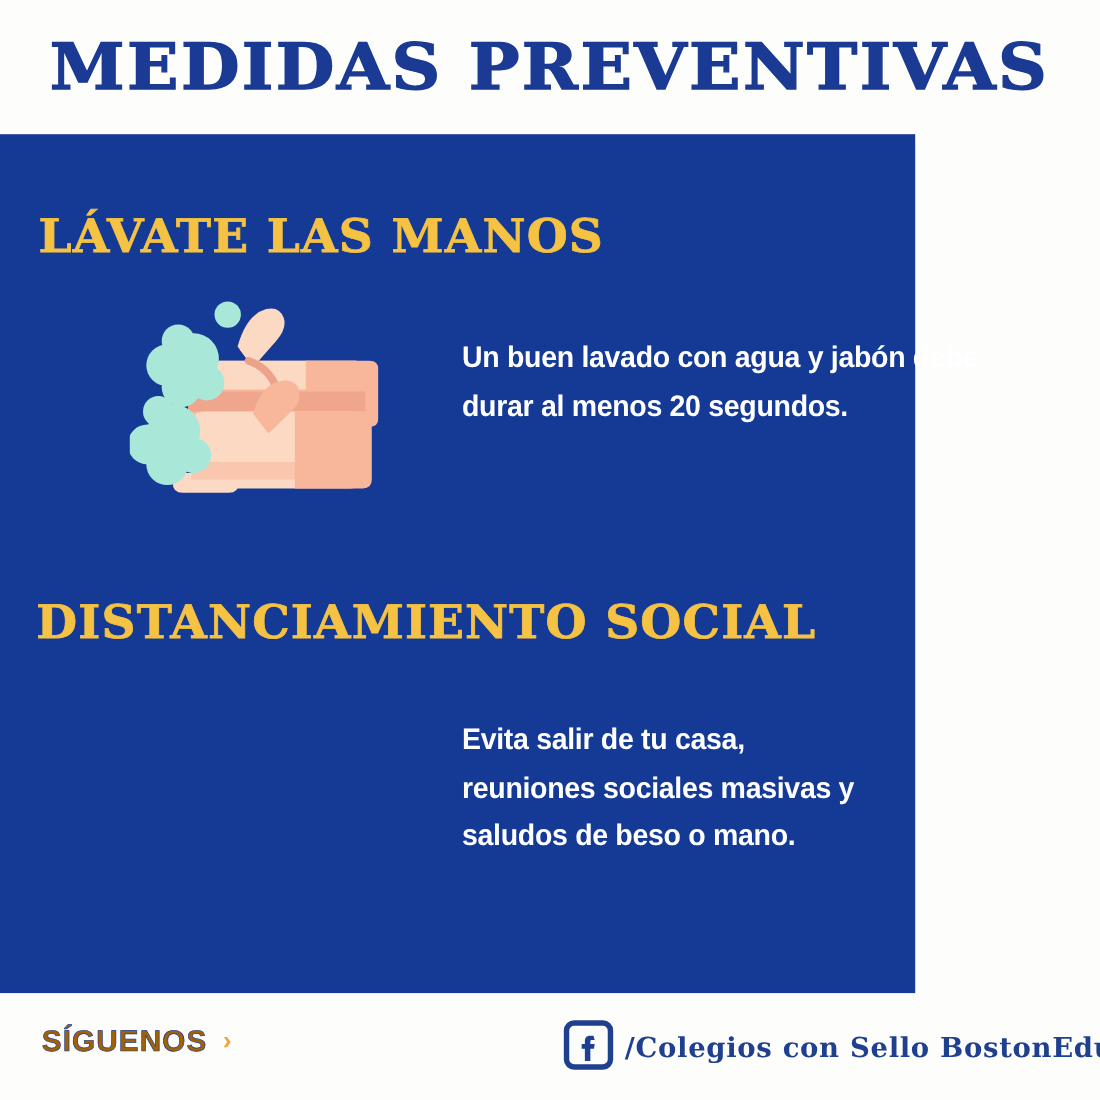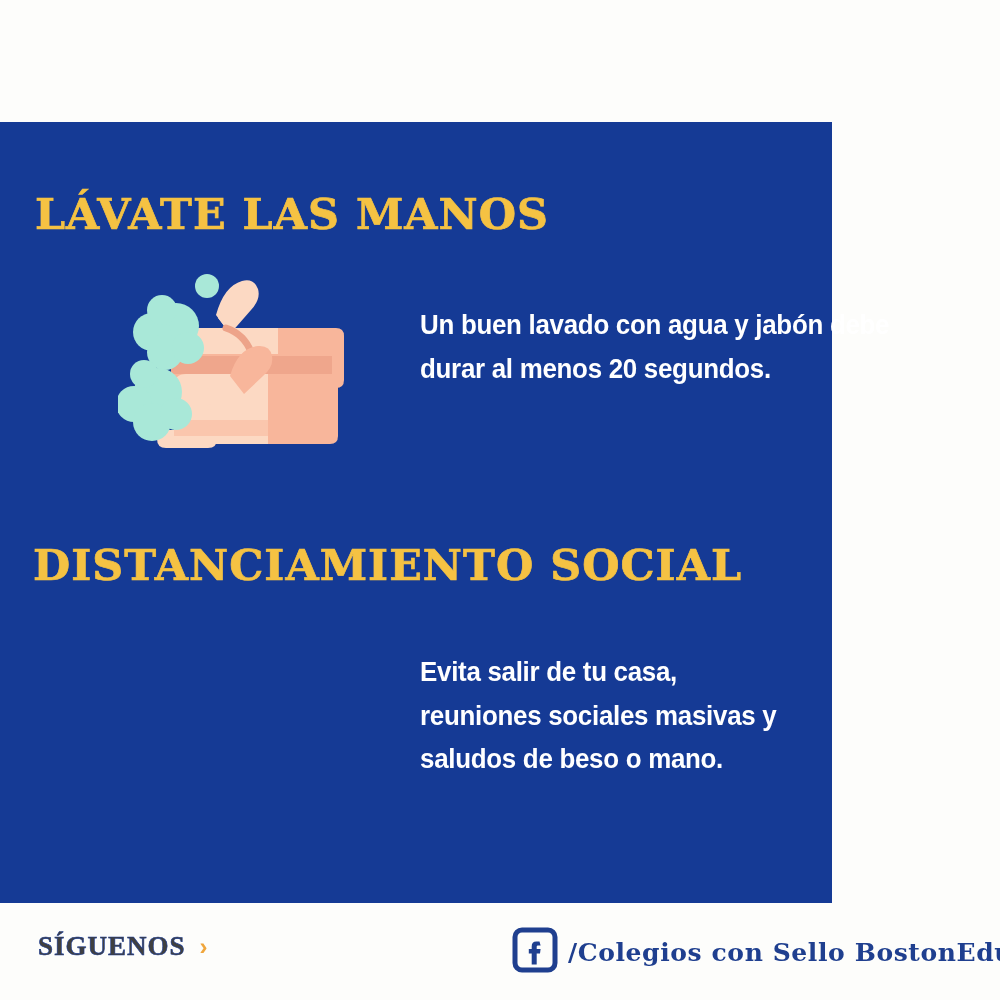--- a/index.html
+++ b/index.html
@@ -108,25 +108,25 @@
   }
   .follow-group {
     position: absolute;
     left: 38px;
     top: 30px;
     display: flex;
     align-items: center;
     gap: 14px;
   }
   .follow-label {
-    font-family: Liberation Serif, serif;
+    font-family: Liberation Sans, sans-serif;
     font-weight: 700;
     font-size: 27px;
     line-height: 1;
-    color: #404040;
+    color: #a16207;
     letter-spacing: 1px;
     -webkit-text-stroke: 0.6px #1a3a93;
   }
   .follow-chevron {
     font-family: "Liberation Sans", sans-serif;
     font-weight: 700;
     font-size: 24px;
     line-height: 1;
     color: #f0a63c;
   }
@@ -149,20 +149,23 @@
     color: #1f3f8f;
     letter-spacing: 0.6px;
     white-space: nowrap;
   }
 </style>
 </head>
 <body>
 
 <div class="poster">
 
+  <div class="header-band">
+    <div class="poster-title">MEDIDAS PREVENTIVAS</div>
+  </div>
 
   <div class="main-panel">
 
     <div class="section section-1">
 
       <div class="section-heading">LÁVATE LAS MANOS</div>
 
       <div class="illustration">
         <svg width="226" height="200" viewBox="0 0 226 200" xmlns="http://www.w3.org/2000/svg">
 

